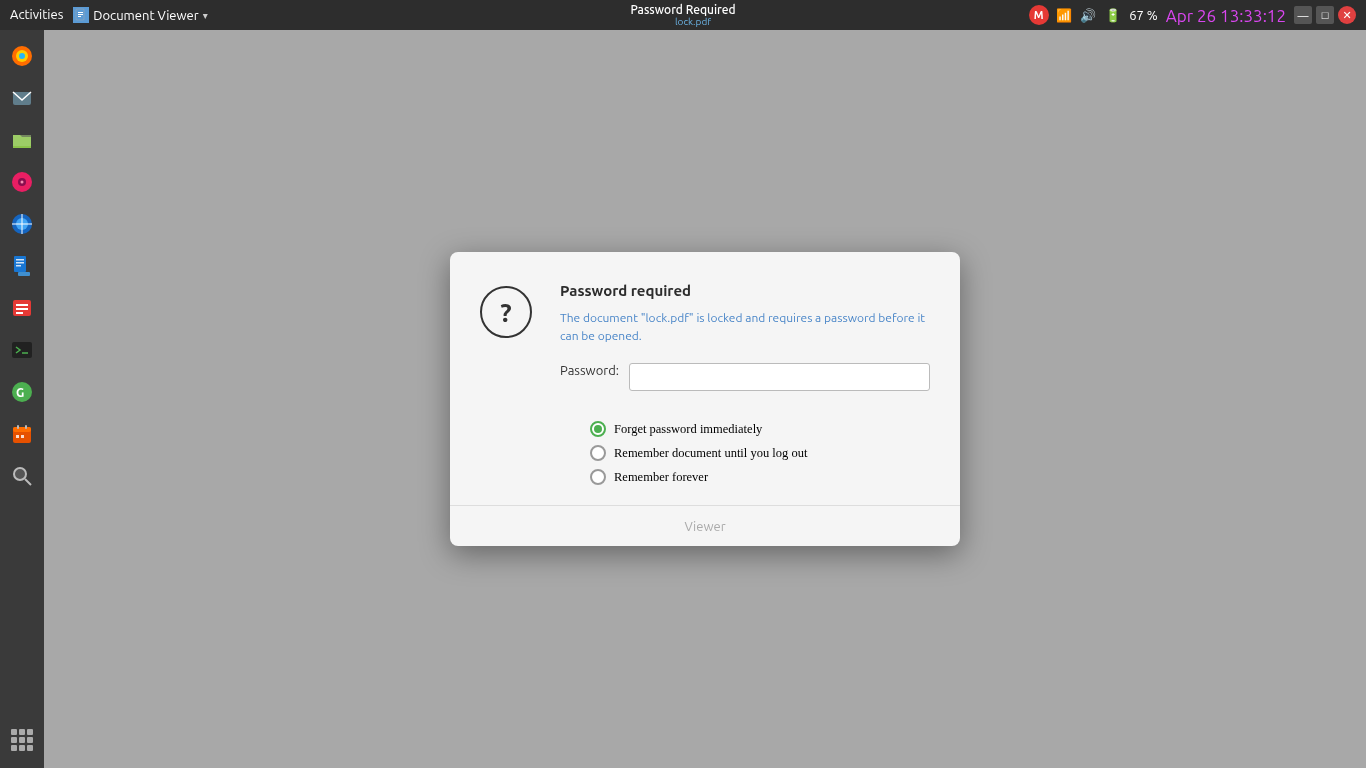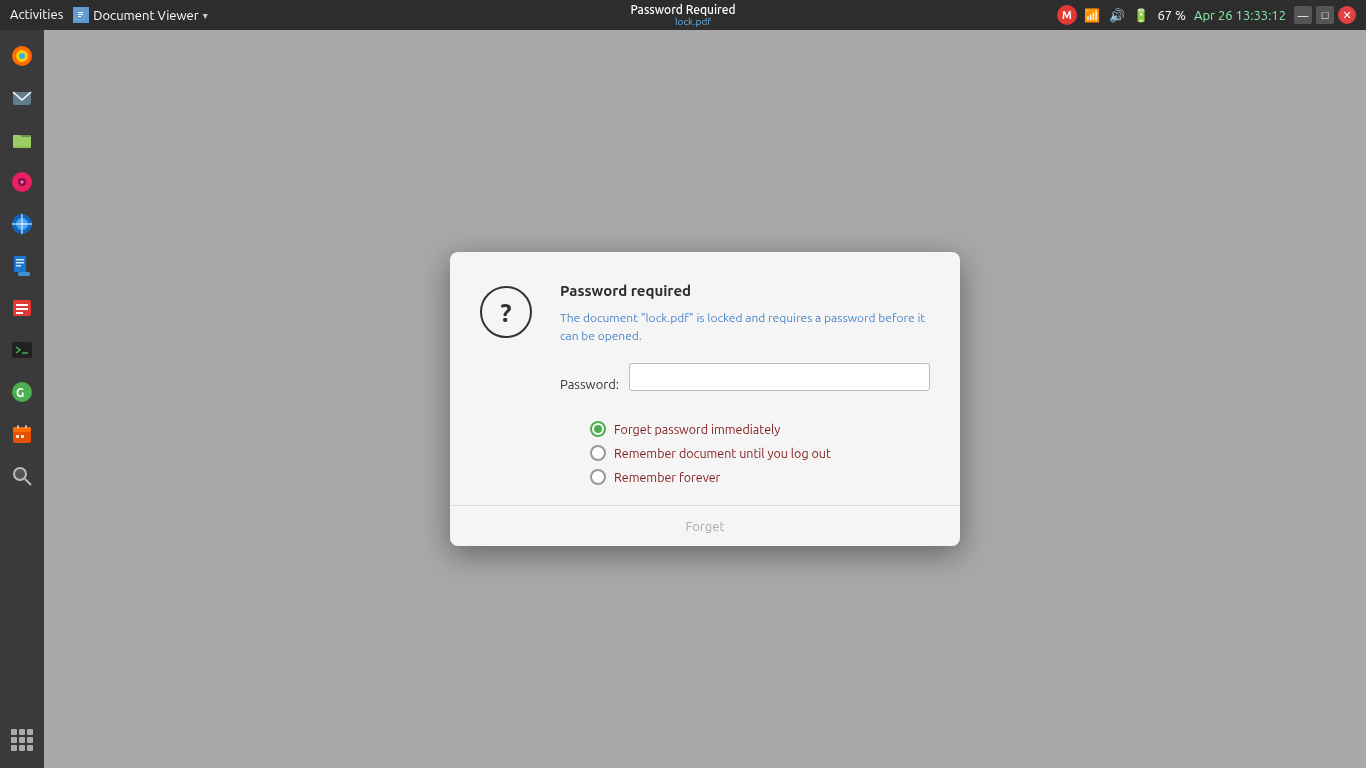--- a/index.html
+++ b/index.html
@@ -51,22 +51,22 @@
       color: #ffffff;
       font-size: 12px;
       font-weight: 500;
     }
     .topbar-subtitle {
       color: #6ab0e0;
       font-size: 10px;
       margin-left: 20px;
     }
     .topbar-time {
-      color: #86efac;
-      font-size: 13px;
+      color: #d946ef;
+      font-size: 17px;
     }
     .topbar-icon {
       color: #ffffff;
       font-size: 13px;
     }
     .activities-btn {
       color: #ffffff;
       font-size: 13px;
       cursor: pointer;
     }
@@ -197,21 +197,21 @@
       margin-bottom: 10px;
     }
     .dialog-message {
       font-size: 12px;
       color: #4a86c8;
       margin-bottom: 18px;
       line-height: 1.5;
     }
     .password-row {
       display: flex;
-      align-items: flex-end;
+      align-items: flex-start;
       margin-bottom: 30px;
       gap: 10px;
     }
     .password-label {
       font-size: 13px;
       color: #333;
       white-space: nowrap;
     }
     .password-input {
       flex: 1;
@@ -253,21 +253,22 @@
     }
     .radio-circle.selected::after {
       content: '';
       width: 8px;
       height: 8px;
       border-radius: 50%;
       background: #4caf50;
     }
     .radio-label {
       font-size: 12.5px;
-      color: #7f1d1d;
+      color: #000000;
+      font-family: Liberation Serif, serif;
     }
 
     
     .dialog-footer {
       display: flex;
       border-top: 1px solid #ddd;
     }
     .footer-btn {
       flex: 1;
       height: 40px;
@@ -505,17 +506,17 @@
             </div>
             <div class="radio-item">
               <div class="radio-circle"></div>
               <span class="radio-label">Remember forever</span>
             </div>
           </div>
         </div>
       </div>
 
       <div class="dialog-footer">
-        <button class="footer-btn footer-btn-unlock">Forget</button>
+        <button class="footer-btn footer-btn-unlock">Viewer</button>
       </div>
     </div>
   </div>
 </div>
 
 </body></html>

